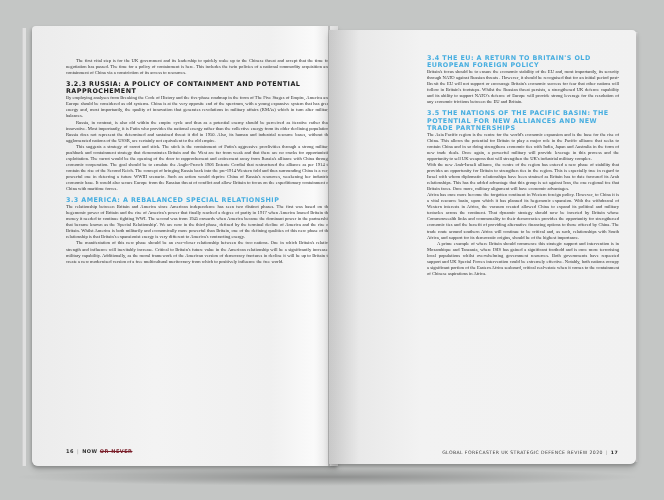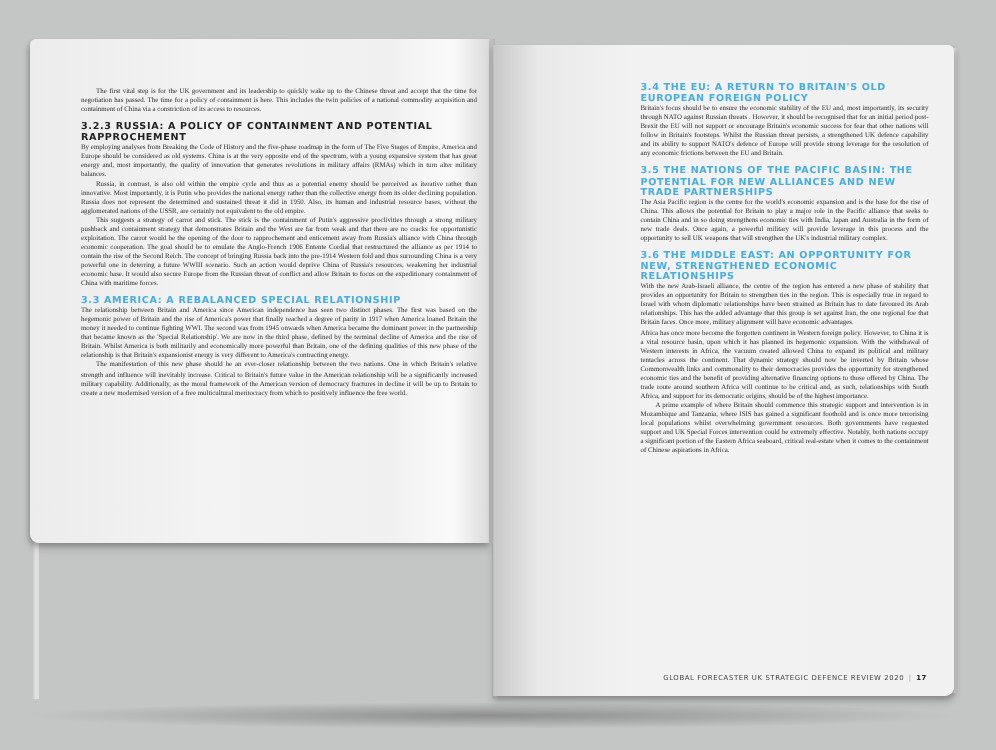--- a/index.html
+++ b/index.html
@@ -10,25 +10,25 @@
     font-family: "Liberation Serif", "DejaVu Serif", serif;
   }
   .shadow-floor {
     position: absolute; left: 12px; top: 468px; width: 630px; height: 18px;
     background: radial-gradient(ellipse at center, rgba(0,0,0,0.28) 0%, rgba(0,0,0,0) 70%);
   }
   .page {
     position: absolute; top: 24px; height: 442px; overflow: hidden;
   }
   .page-left {
-    left: 20px; width: 306px;
+    left: 32px; width: 306px;
     background: linear-gradient(to right, #ececec 0%, #f3f3f3 40%, #f0f0f0 78%, #fafafa 92%, #e6e6e6 100%);
     border-radius: 4px 0 0 6px;
     box-shadow: -1px 2px 3px rgba(0,0,0,0.18), 0 4px 6px rgba(0,0,0,0.15);
-    top: 26px; height: 336px;
+    top: 26px; height: 440px;
   }
   .page-right {
     left: 329px; width: 307px;
     background: linear-gradient(to right, #d9d9d9 0%, #e9e9e9 10%, #f2f2f2 30%, #f1f1f1 100%);
     border-radius: 0 4px 6px 0;
     box-shadow: 1px 2px 3px rgba(0,0,0,0.18), 0 4px 6px rgba(0,0,0,0.15);
     top: 30px; height: 434px;
   }
   .spine {
     position: absolute; left: 328px; top: 26px; width: 2px; height: 440px;
@@ -107,21 +107,20 @@
 
 <div class="spine"></div>
 
 <div class="page page-right">
   <div class="gutter-shade-right"></div>
   <div class="col col-right">
     <h3 class="blue">3.4 The EU: A Return to Britain's Old European Foreign Policy</h3>
     <p class="body">Britain's focus should be to ensure the economic stability of the EU and, most importantly, its security through NATO against Russian threats . However, it should be recognised that for an initial period post-Brexit the EU will not support or encourage Britain's economic success for fear that other nations will follow in Britain's footsteps. Whilst the Russian threat persists, a strengthened UK defence capability and its ability to support NATO's defence of Europe will provide strong leverage for the resolution of any economic frictions between the EU and Britain.</p>
     <h3 class="blue">3.5 The Nations of the Pacific Basin: The Potential for New Alliances and New Trade Partnerships</h3>
     <p class="body">The Asia Pacific region is the centre for the world's economic expansion and is the base for the rise of China. This allows the potential for Britain to play a major role in the Pacific alliance that seeks to contain China and in so doing strengthens economic ties with India, Japan and Australia in the form of new trade deals. Once again, a powerful military will provide leverage in this process and the opportunity to sell UK weapons that will strengthen the UK's industrial military complex.</p>
-    <h3 class="blue">3.6 The Middle East: An Opportunity for New, Strengthened Economic Relationships</h3>
     <p class="body">With the new Arab-Israeli alliance, the centre of the region has entered a new phase of stability that provides an opportunity for Britain to strengthen ties in the region. This is especially true in regard to Israel with whom diplomatic relationships have been strained as Britain has to date favoured its Arab relationships. This has the added advantage that this group is set against Iran, the one regional foe that Britain faces. Once more, military alignment will have economic advantages.</p>
     <p class="body">Africa has once more become the forgotten continent in Western foreign policy. However, to China it is a vital resource basin, upon which it has planned its hegemonic expansion. With the withdrawal of Western interests in Africa, the vacuum created allowed China to expand its political and military tentacles across the continent. That dynamic strategy should now be inverted by Britain whose Commonwealth links and commonality to their democracies provides the opportunity for strengthened economic ties and the benefit of providing alternative financing options to those offered by China. The trade route around southern Africa will continue to be critical and, as such, relationships with South Africa, and support for its democratic origins, should be of the highest importance.</p>
     <p class="body indent">A prime example of where Britain should commence this strategic support and intervention is in Mozambique and Tanzania, where ISIS has gained a significant foothold and is once more terrorising local populations whilst overwhelming government resources. Both governments have requested support and UK Special Forces intervention could be extremely effective. Notably, both nations occupy a significant portion of the Eastern Africa seaboard, critical real-estate when it comes to the containment of Chinese aspirations in Africa.</p>
   </div>
   <div class="folio-right">
     <span>GLOBAL FORECASTER UK STRATEGIC DEFENCE REVIEW 2020</span><span class="sep">|</span><span class="num">17</span>
   </div>
 </div>
 
 </body></html>

